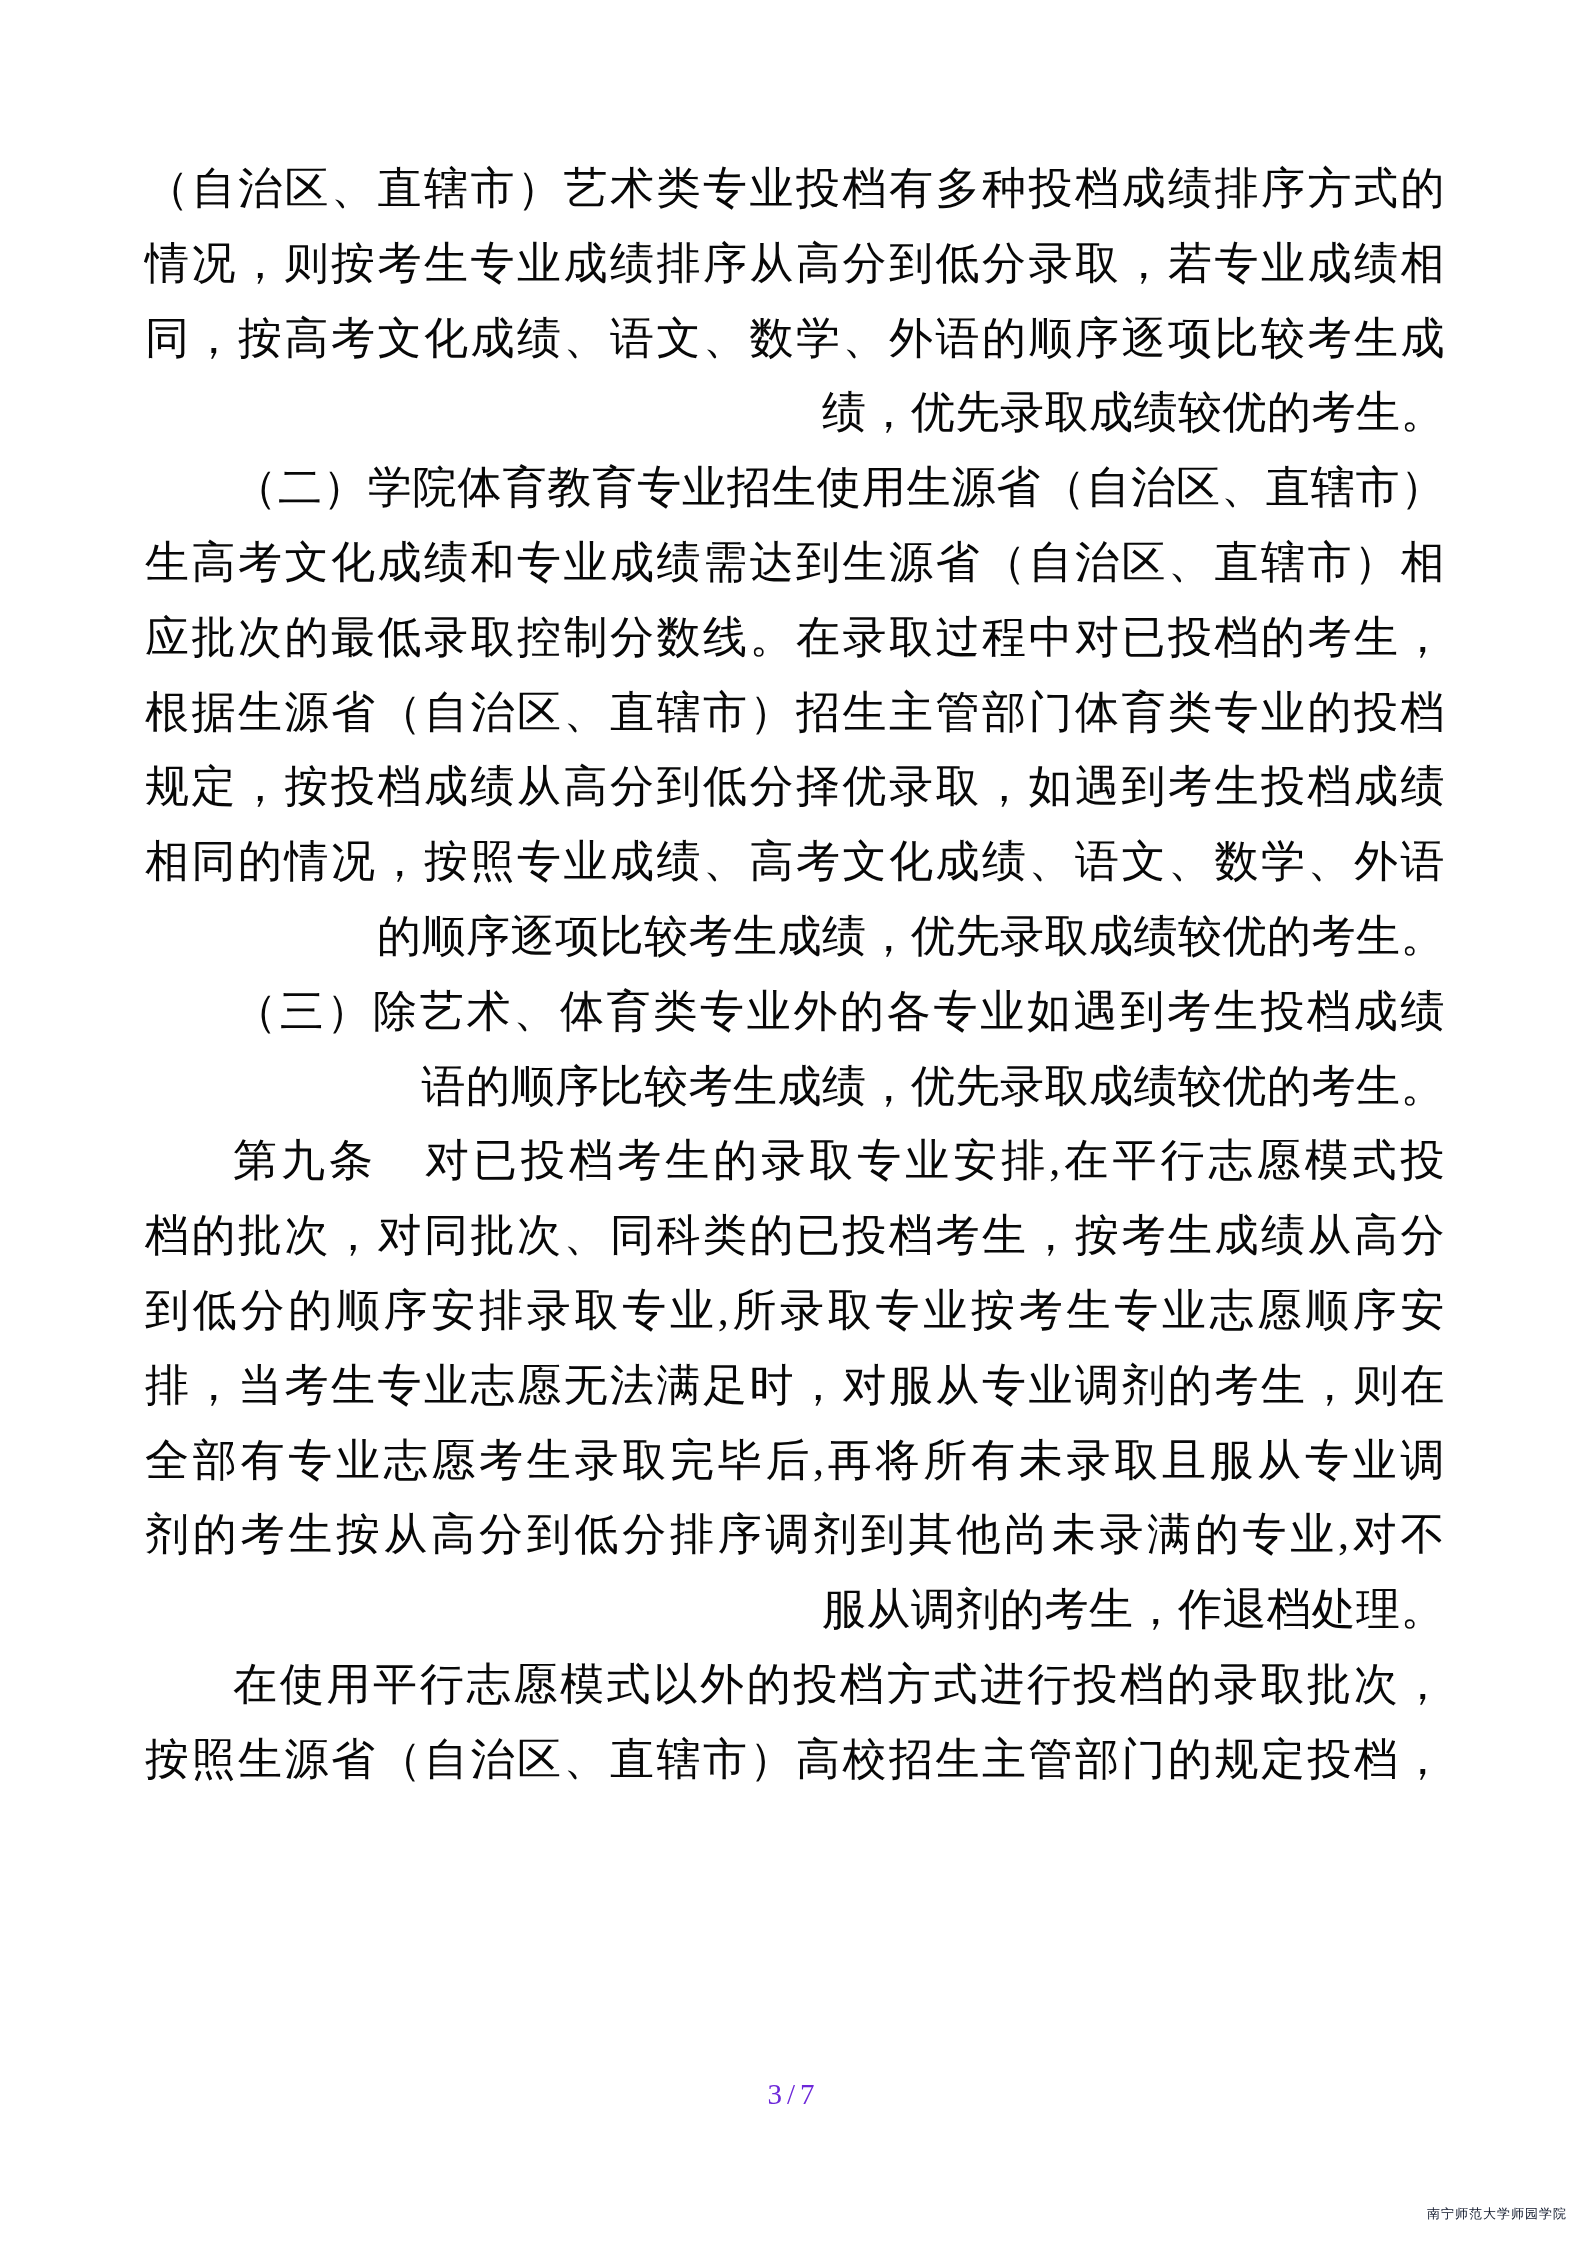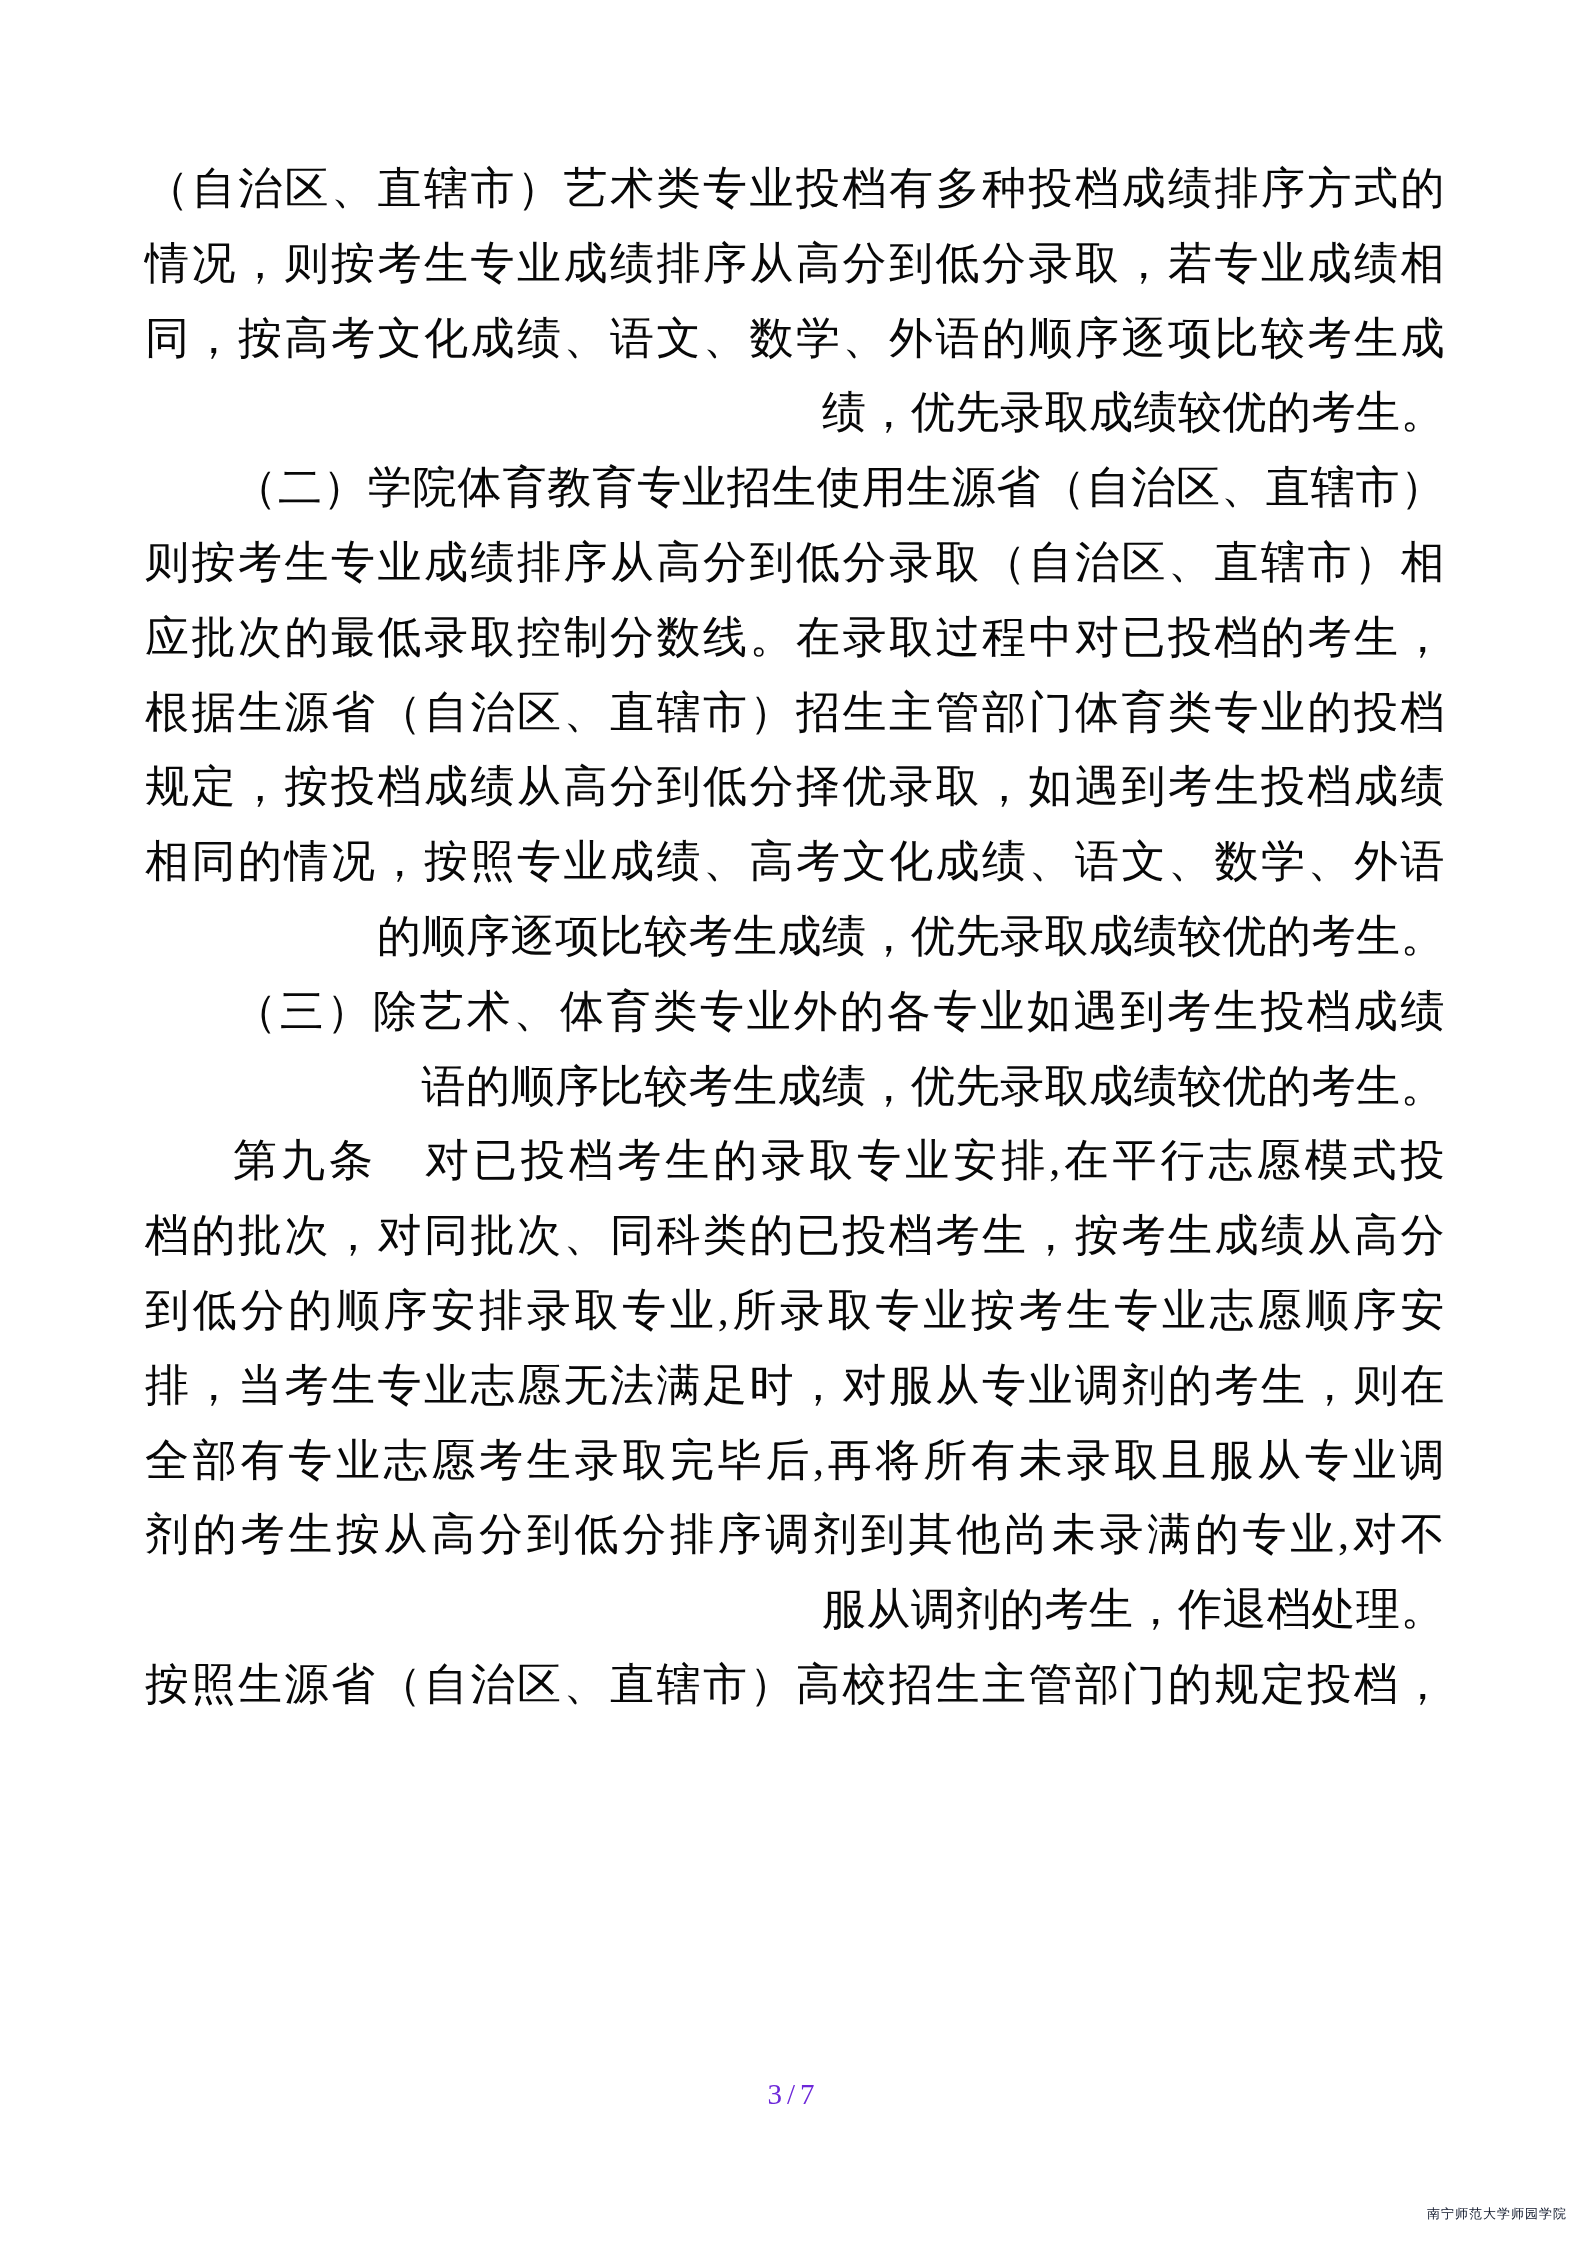--- a/index.html
+++ b/index.html
@@ -62,32 +62,33 @@
 </head>
 <body>
 
 <div class="page">
   <div class="text-block">
       <div class="line justify">（自治区、直辖市）艺术类专业投档有多种投档成绩排序方式的</div>
       <div class="line justify">情况，则按考生专业成绩排序从高分到低分录取，若专业成绩相</div>
       <div class="line justify">同，按高考文化成绩、语文、数学、外语的顺序逐项比较考生成</div>
       <div class="line">绩，优先录取成绩较优的考生。</div>
       <div class="line indent justify">（二）学院体育教育专业招生使用生源省（自治区、直辖市）</div>
-      <div class="line justify">则按考生专业成绩排序从高分到低分录取（自治区、直辖市）相</div>
+      <div class="line justify">生高考文化成绩和专业成绩需达到生源省（自治区、直辖市）相</div>
       <div class="line justify">应批次的最低录取控制分数线。在录取过程中对已投档的考生，</div>
       <div class="line justify">根据生源省（自治区、直辖市）招生主管部门体育类专业的投档</div>
       <div class="line justify">规定，按投档成绩从高分到低分择优录取，如遇到考生投档成绩</div>
       <div class="line justify">相同的情况，按照专业成绩、高考文化成绩、语文、数学、外语</div>
       <div class="line">的顺序逐项比较考生成绩，优先录取成绩较优的考生。</div>
       <div class="line indent justify">（三）除艺术、体育类专业外的各专业如遇到考生投档成绩</div>
       <div class="line">语的顺序比较考生成绩，优先录取成绩较优的考生。</div>
       <div class="line indent justify">第九条　对已投档考生的录取专业安排,在平行志愿模式投</div>
       <div class="line justify">档的批次，对同批次、同科类的已投档考生，按考生成绩从高分</div>
       <div class="line justify">到低分的顺序安排录取专业,所录取专业按考生专业志愿顺序安</div>
       <div class="line justify">排，当考生专业志愿无法满足时，对服从专业调剂的考生，则在</div>
       <div class="line justify">全部有专业志愿考生录取完毕后,再将所有未录取且服从专业调</div>
       <div class="line justify">剂的考生按从高分到低分排序调剂到其他尚未录满的专业,对不</div>
       <div class="line">服从调剂的考生，作退档处理。</div>
+      <div class="line indent justify">在使用平行志愿模式以外的投档方式进行投档的录取批次，</div>
       <div class="line justify">按照生源省（自治区、直辖市）高校招生主管部门的规定投档，</div>
     </div>
   <div class="footer">3/7</div>
   <div class="watermark">南宁师范大学师园学院</div>
 </div>
 
 </body></html>

